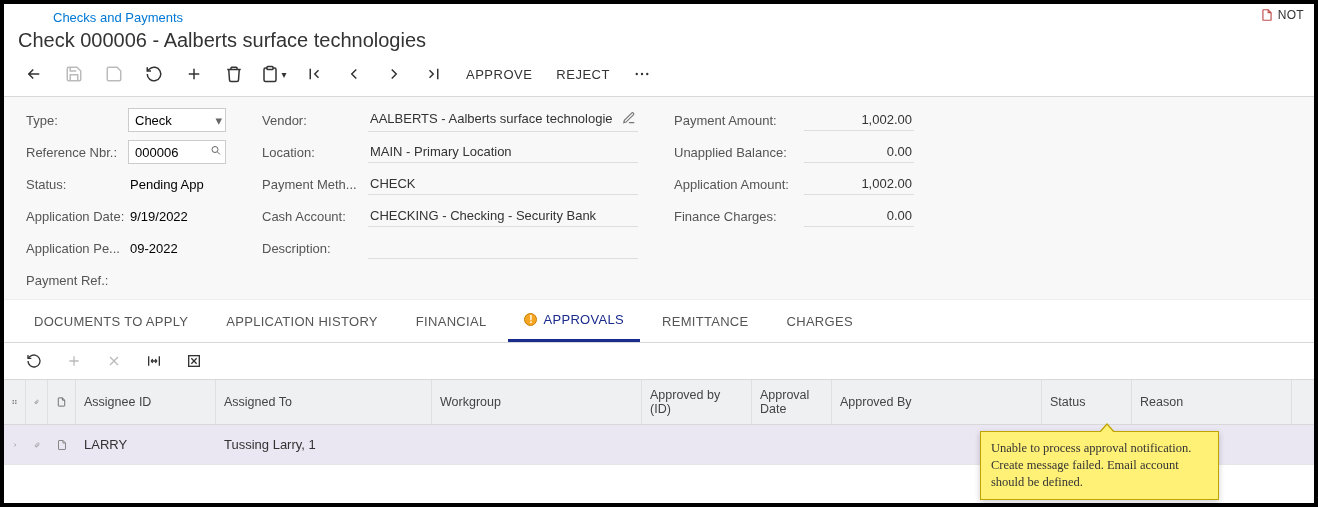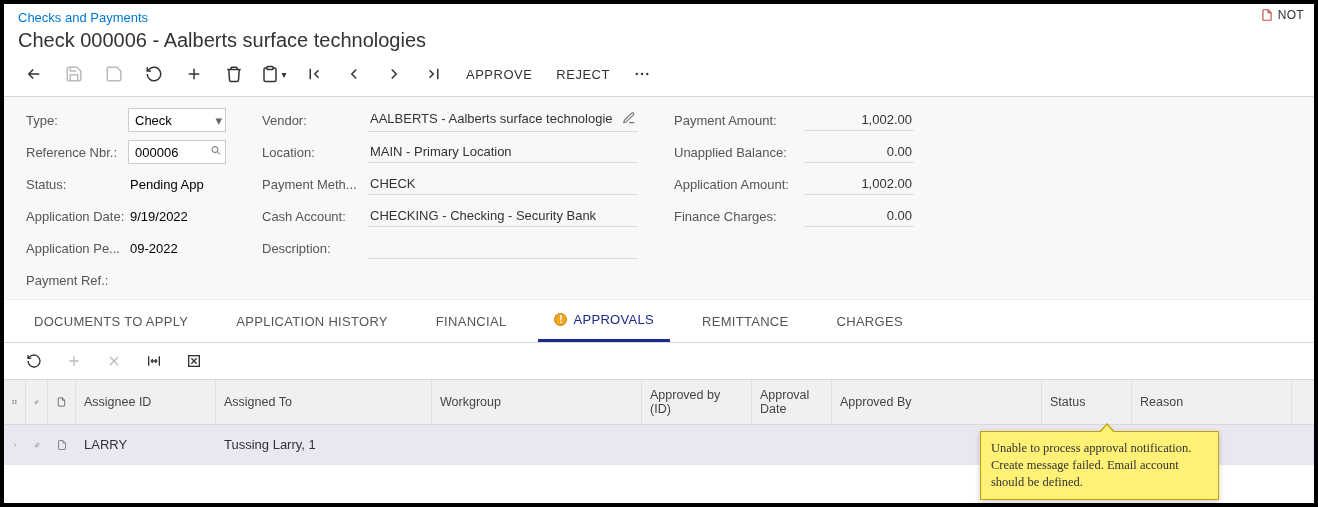--- a/index.html
+++ b/index.html
@@ -14,21 +14,21 @@
     height: 507px;
     overflow: hidden;
     position: relative;
   }
   .header-bar {
     display: flex;
     justify-content: space-between;
     align-items: flex-start;
     padding: 4px 10px 0 14px;
   }
-  .breadcrumb { color: #0078d4; font-size: 13px; padding-top: 2px;}
+  .breadcrumb { color: #0078d4; font-size: 13px; padding-top: 2px; margin-left: 35px;}
   .page-title { font-size: 20px; color: #333; padding: 4px 0 8px 14px; }
   .notes-btn { display:flex; align-items:center; gap:4px; color:#333; font-size:12px; letter-spacing:0.3px;}
   .notes-btn svg { width:14px; height:14px; }
 
   .toolbar {
     display:flex; align-items:center; gap:0; padding: 0 10px 8px 10px;
     border-bottom: 1px solid #d8d8d8;
   }
   .toolbar .tb { width:40px; height:28px; display:flex; align-items:center; justify-content:center; color:#333; }
   .toolbar .tb.disabled { color:#bbb; }
@@ -44,21 +44,21 @@
   .field-wrap { position:relative; }
   .field-input {
     width:98px; height:24px; border:1px solid #ccc; padding:2px 22px 2px 6px; font-size:13px; background:#fff;
   }
   .field-input.readonly { border:none; background:transparent; padding-left:2px;}
   .field-icon { position:absolute; right:4px; top:50%; transform:translateY(-50%); color:#666; pointer-events:none;}
   .underline { border-bottom:1px solid #ddd; padding:3px 2px 3px 2px; min-height:22px;}
   .col2 .underline { width: 270px; display:flex; }
   .col3 .num { width:110px; text-align:right; border-bottom:1px solid #ddd; padding:3px 2px 3px 2px;}
 
-  .tabs { display:flex; gap:16px; padding: 0 14px; border-bottom:1px solid #d8d8d8; background:#fff;}
+  .tabs { display:flex; gap:6px; padding: 0 14px; border-bottom:1px solid #d8d8d8; background:#fff;}
   .tab { padding:12px 16px; font-size:13px; color:#555; letter-spacing:0.3px; display:flex; align-items:center; gap:6px;}
   .tab.active { color:#1a2b8c; border-bottom:3px solid #1a2b8c; font-weight:500;}
   .warn-dot { width:13px; height:13px; border-radius:50%; background:#f5a623; border:1px solid #c77d00; display:inline-flex; align-items:center; justify-content:center; font-size:10px; color:#fff; font-weight:bold;}
 
   .grid-toolbar { display:flex; align-items:center; gap:0; padding: 4px 10px; }
   .grid-toolbar .tb { width:40px; height:28px; display:flex; align-items:center; justify-content:center; color:#333;}
   .grid-toolbar .tb.disabled { color:#bbb;}
   .grid-toolbar .tb svg { width:16px; height:16px;}
 
   .grid {}

